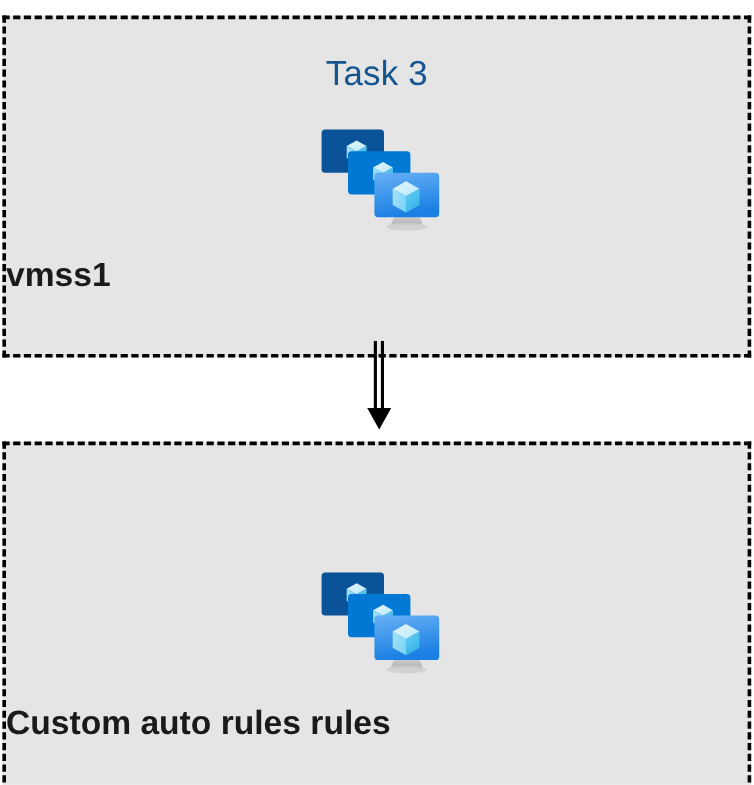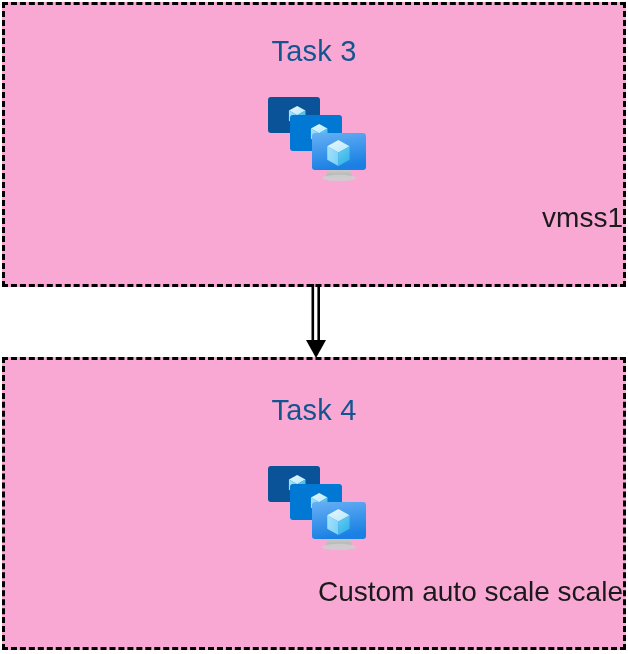--- a/index.html
+++ b/index.html
@@ -21,22 +21,23 @@
     top: 0;
     width: 628px;
     height: 654px;
     background: #ffffff;
   }
 
   
   .task-box {
     position: absolute;
     box-sizing: border-box;
-    background: #f9a8d4;
+    background: #e5e5e5;
     border: 3px dashed #000000;
+    margin-top: 11px;
   }
   #box-task3 {
     left: 2px;
     top: 2px;
     width: 624px;
     height: 285px;
   }
   #box-task4 {
     left: 2px;
     top: 357px;
@@ -63,24 +64,24 @@
     line-height: 1;
   }
   #box-task3 .task-title { top: 32px; }
   #box-task4 .task-title { top: 36px; }
 
   
   .caption {
     position: absolute;
     left: 0;
     width: 100%;
-    text-align: right;
+    text-align: left;
     color: #1a1a1a;
     font-size: 28px;
-    font-weight: 400;
+    font-weight: 700;
     line-height: 34px;
   }
   #box-task3 .caption { top: 196px; }
   #box-task4 .caption { top: 568px; }
   #box-task4 .caption { top: 215px; }
 
   .caption-line { display: block; }
 
   
   .vmss-icon {
@@ -184,21 +185,20 @@
       <rect x="7.5" y="0" width="2.6" height="58" fill="#000000"></rect>
       <rect x="13.4" y="0" width="2.6" height="58" fill="#000000"></rect>
 
       <polygon points="2,56 22,56 12,74" fill="#000000"></polygon>
     </svg>
   </div>
 
   <div class="task-box" id="box-task4">
     <div class="box-inner">
 
-      <div class="task-title">Task 4</div>
 
       <div class="vmss-icon">
         <svg viewBox="0 0 112 95" width="112" height="95" xmlns="http://www.w3.org/2000/svg">
           <defs>
             <linearGradient id="g-front-b" x1="0" y1="0" x2="0.25" y2="1">
               <stop offset="0%" stop-color="#67b0f5"></stop>
               <stop offset="100%" stop-color="#1a80e3"></stop>
             </linearGradient>
             <linearGradient id="g-stand-b" x1="0" y1="0" x2="0" y2="1">
               <stop offset="0%" stop-color="#d9d9d9"></stop>
@@ -239,19 +239,19 @@
           <rect x="48" y="40" width="54" height="37" rx="3" fill="url(#g-front-b)"></rect>
           <g transform="translate(62,47) scale(0.62)">
             <polygon points="20,0 38,10 20,20 2,10" fill="url(#g-cubetop-b)"></polygon>
             <polygon points="2,10 20,20 20,42 2,32" fill="url(#g-cubeleft-b)"></polygon>
             <polygon points="38,10 20,20 20,42 38,32" fill="url(#g-cuberight-b)"></polygon>
           </g>
         </svg>
       </div>
 
       <div class="caption">
-        <span class="caption-line">Custom auto scale scale</span>
+        <span class="caption-line">Custom auto rules rules</span>
       </div>
 
     </div>
   </div>
 
 </div>
 
 </body></html>

